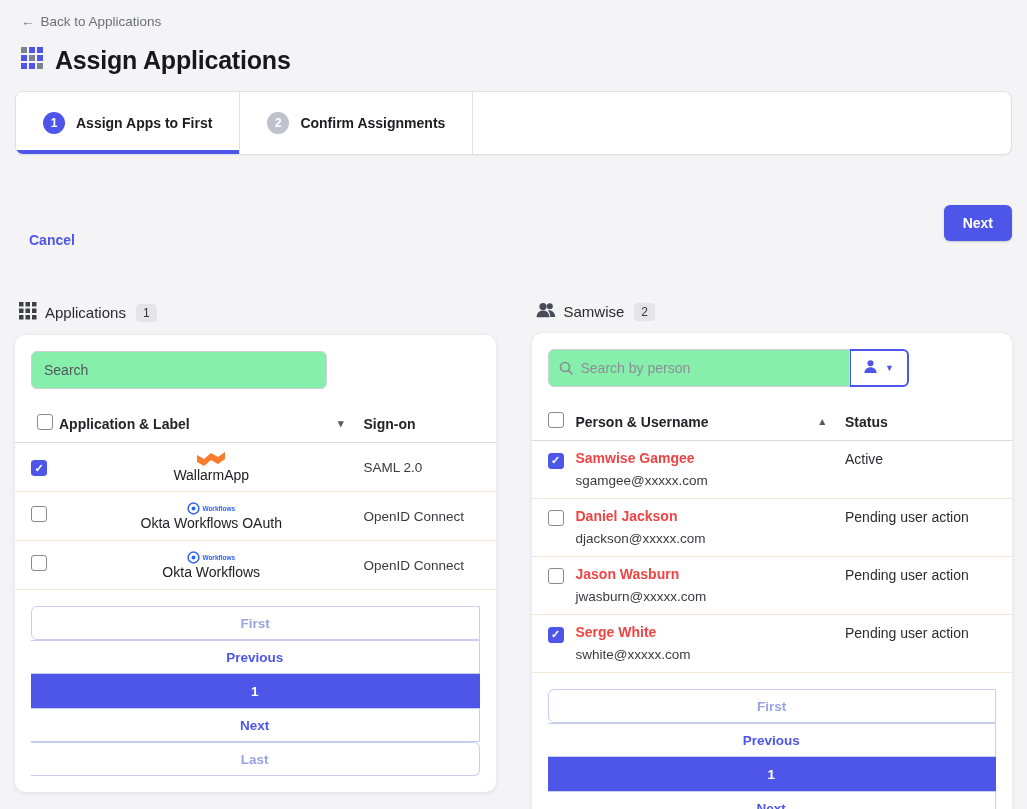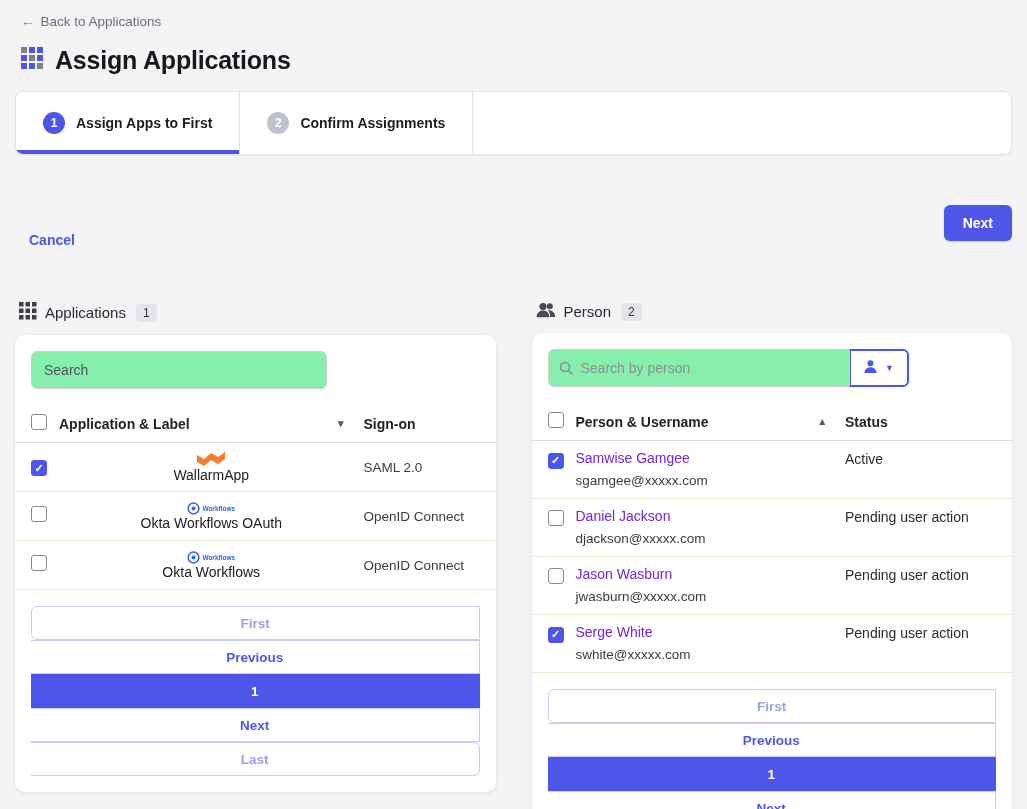--- a/index.html
+++ b/index.html
@@ -52,39 +52,39 @@
   .input-search::placeholder{color:#55555e;}
   .search-wrap{position:relative;display:inline-flex;}
   .search-wrap .input-search{padding-left:32px;width:302px;border-radius:6px 0 0 6px;}
   .search-wrap .input-search::placeholder{color:#8d8d96;}
   .search-icon{position:absolute;left:10px;top:11px;pointer-events:none;}
   .person-filter-btn{width:60px;height:38px;border:2px solid var(--accent);border-radius:0 6px 6px 0;background:#fff;display:flex;align-items:center;justify-content:center;gap:7px;cursor:pointer;color:var(--accent);margin-left:-1px;}
   .caret-glyph{font-size:9px;color:var(--accent);line-height:1;}
 
   
   .table-header{display:grid;align-items:center;height:38px;border-bottom:1px solid #d9d9de;font-weight:700;font-size:14px;color:#23232a;padding:0 16px;}
-  .apps .table-header{grid-template-columns:28px 1fr 116px;}
+  .apps .table-header{grid-template-columns:28px 1fr 116px;text-align:center;}
   .people .table-header{grid-template-columns:28px 1fr 151px;}
   .col-head{display:flex;align-items:center;cursor:pointer;}
   .sort-caret{margin-left:auto;color:#5a5a64;font-size:11px;padding-right:20px;line-height:1;}
   .checkbox{width:16px;height:16px;border:1.5px solid #898992;border-radius:3px;background:#fff;display:inline-flex;align-items:center;justify-content:center;cursor:pointer;flex:none;}
   .checkbox.checked{background:var(--accent);border-color:var(--accent);}
   .checkbox.checked::after{content:"✓";color:#fff;font-size:11px;font-weight:700;line-height:1;}
 
   .app-row{display:grid;grid-template-columns:28px 1fr 116px;align-items:center;height:49px;padding:0 16px;border-bottom:1px solid var(--row-border);cursor:pointer;}
   .app-cell{display:flex;align-items:center;min-width:0;flex-direction:column;}
   .app-logo{width:84px;display:flex;align-items:center;justify-content:center;flex:none;}
   .wf-logo{display:inline-flex;align-items:center;}
   .wf-text{font-size:6.5px;color:#2f62f1;font-weight:700;margin-left:2px;letter-spacing:0;}
   .app-name{font-size:14px;color:#202027;white-space:nowrap;overflow:hidden;}
   .signon-cell{font-size:13.5px;color:#3a3a42;}
 
   .person-row{display:grid;grid-template-columns:28px 1fr 151px;align-items:start;padding:9px 16px 10px;border-bottom:1px solid var(--row-border);cursor:pointer;}
   .person-row .checkbox{margin-top:2px;}
-  .person-name{font-size:14px;color:#6d28d9;display:block;}
+  .person-name{font-size:14px;color:#ef4444;display:block;font-weight:bold;}
   .person-username{font-size:13.5px;color:#3a3a42;display:block;margin-top:7px;}
   .status-cell{font-size:14px;color:#2b2b33;padding-top:1px;}
 
   
   .pagination{display:flex;justify-content:flex-end;padding:16px;flex-direction:column;}
   .page-btn{min-width:44px;height:34px;padding:0 13px;background:#fff;border:1px solid #c8cfee;border-left:none;font-size:13.5px;font-weight:700;color:var(--accent);cursor:pointer;font-family:inherit;}
   .page-btn:first-child{border-left:1px solid #c8cfee;border-radius:6px 0 0 6px;}
   .page-btn:last-child{border-radius:0 6px 6px 0;}
   .page-btn.active{background:var(--accent);color:#fff;border-color:var(--accent);min-width:30px;padding:0 11px;}
   .page-btn.muted{color:#9aa3e2;}
@@ -232,21 +232,21 @@
     <div class="col">
       <div class="section-header">
         <span>
           <svg width="20" height="16" viewBox="0 0 20 16" fill="#474a57">
             <circle cx="13.8" cy="4.2" r="3"></circle>
             <path d="M12.6 8.2c3.6 0 6.6 2.6 6.6 6.8h-5c0-2.8-.7-5-2.2-6.6.2-.1.4-.2.6-.2z"></path>
             <circle cx="7" cy="4.5" r="3.6"></circle>
             <path d="M.6 15.2c0-4.2 2.9-6.8 6.4-6.8s6.4 2.6 6.4 6.8z"></path>
           </svg>
         </span>
-        <span>Person</span>
+        <span>Samwise</span>
         <span class="count-badge">2</span>
       </div>
 
       <div class="panel people">
         <div class="search-area">
           <span class="search-wrap">
             <span class="search-icon">
               <svg width="16" height="16" viewBox="0 0 16 16">
                 <circle cx="7" cy="7" r="4.5" fill="none" stroke="#8a8a93" stroke-width="1.6"></circle>
                 <line x1="10.6" y1="10.6" x2="14" y2="14" stroke="#8a8a93" stroke-width="1.6" stroke-linecap="round"></line>

